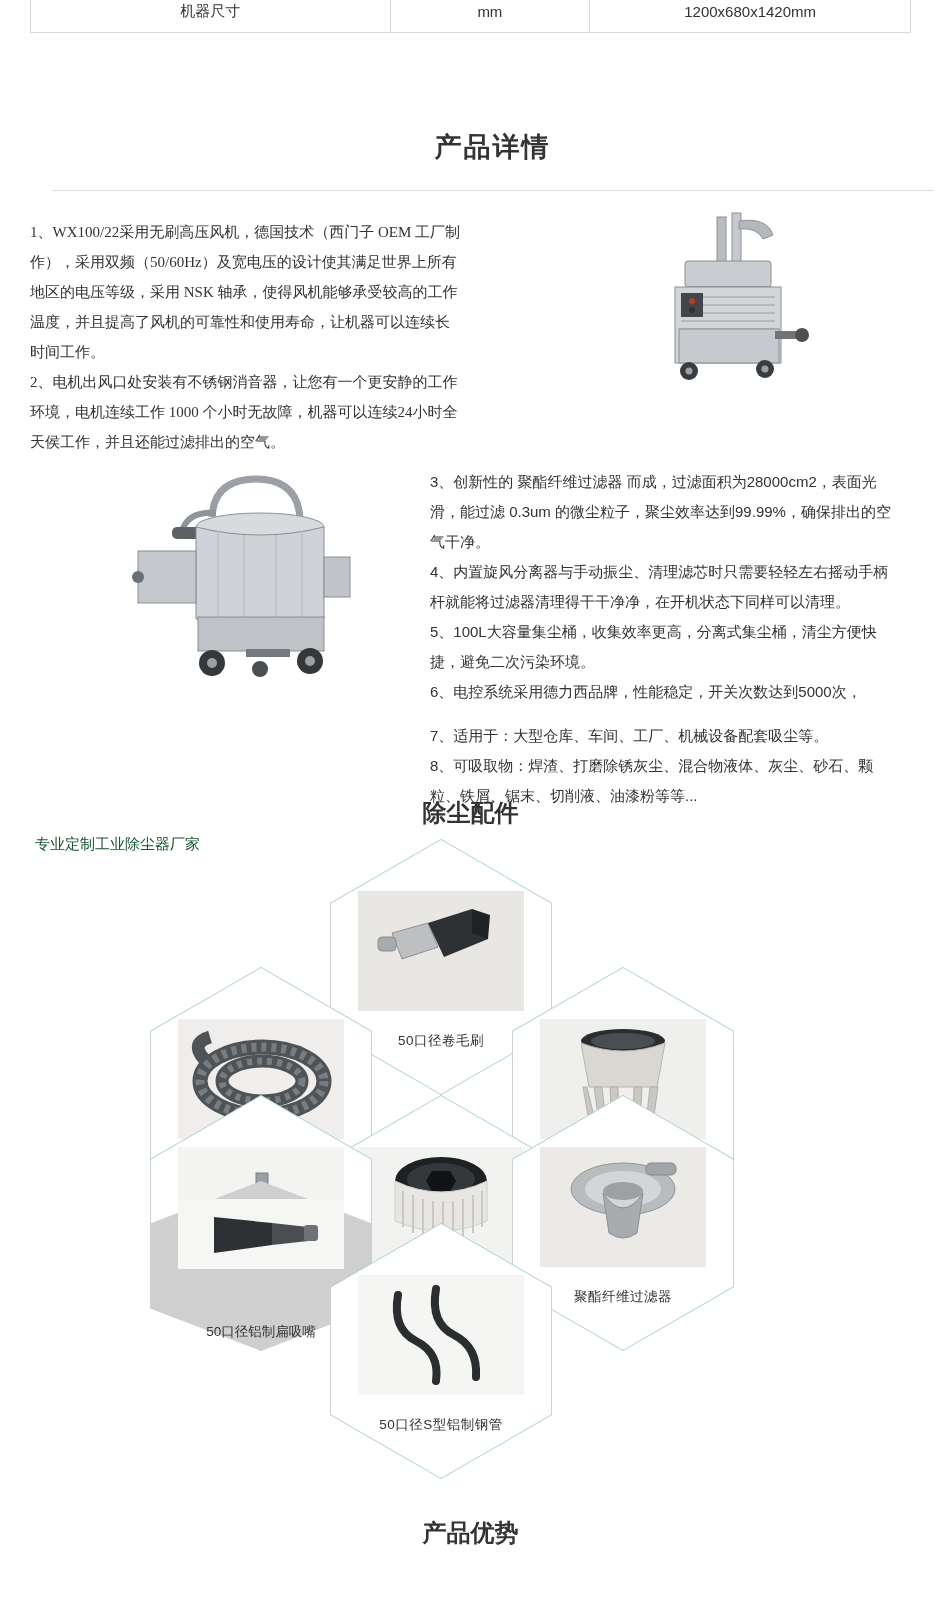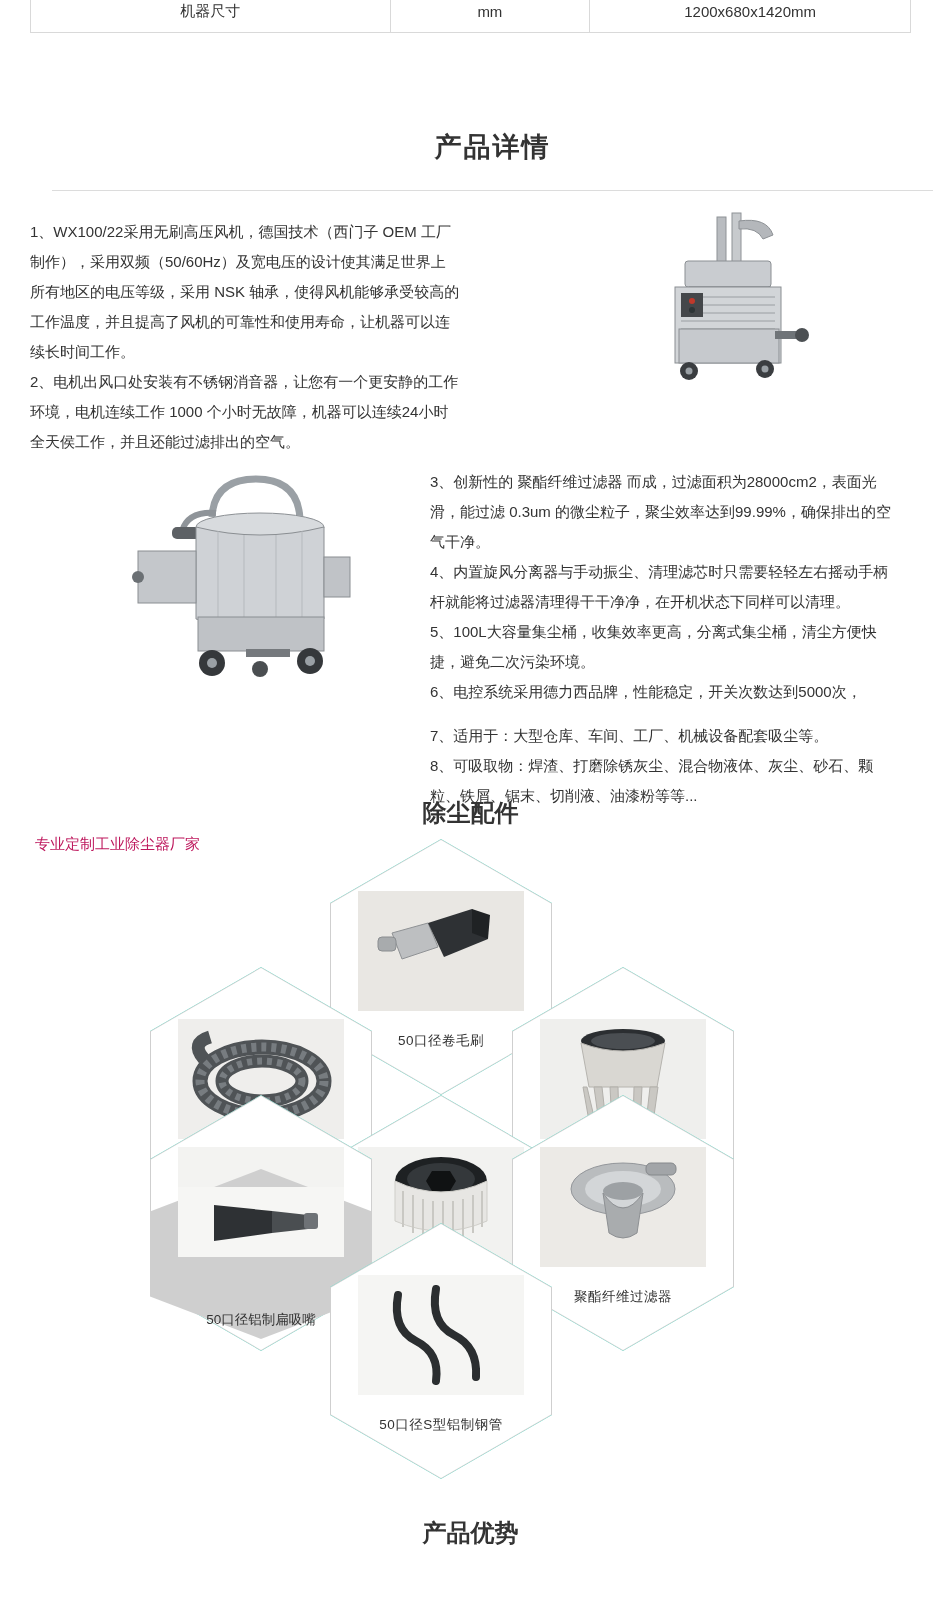--- a/index.html
+++ b/index.html
@@ -58,21 +58,21 @@
     width: 941px;
     padding: 26px 30px 0 30px;
     min-height: 200px;
   }
   .para {
     font-size: 15px;
     line-height: 30px;
     color: #333;
     width: 430px;
   }
-  .para p { margin: 0; }
+  .para p { margin: 0; font-family: Liberation Serif, serif; }
 
   .img-top-right {
     position: absolute;
     right: 52px;
     top: 20px;
     width: 300px;
     height: 180px;
   }
 
   .detail-mid {
@@ -105,21 +105,21 @@
     text-align: center;
     font-size: 24px;
     font-weight: bold;
     color: #333;
     margin-top: 40px;
   }
   .factory-note {
     position: absolute;
     left: 35px;
     font-size: 15px;
-    color: #be185d;
+    color: #14532d;
     margin-top: 6px;
   }
 
   .hex-area {
     position: relative;
     width: 941px;
     height: 640px;
     margin-top: 10px;
   }
   .hex {
@@ -386,21 +386,21 @@
         <rect x="24" y="54" width="120" height="12" rx="4" fill="#6f7479" stroke="#5b5f63"></rect>
         <rect x="24" y="66" width="120" height="8" fill="#3c4043"></rect>
         <path d="M70 40 l26 0 l6 14 l-38 0 z" fill="#8b9095" stroke="#6d7176"></path>
         <rect x="78" y="26" width="12" height="16" fill="#9aa0a5" stroke="#7b7f84"></rect>
         <circle cx="36" cy="60" r="7" fill="#2f3336"></circle>
         <circle cx="132" cy="60" r="7" fill="#2f3336"></circle>
       </svg>
     </div>
   </div>
 
-  <div class="hex" style="left:150px; top:330px; width:222px; height:170px; clip-path:none; background:transparent;">
+  <div class="hex" style="left:150px; top:342px; width:222px; height:170px; clip-path:none; background:transparent;">
     <div style="position:absolute; inset:0;"></div>
     <div style="position:absolute; top:18px; left:28px; width:166px; height:70px;">
       <svg width="166" height="70" viewBox="0 0 166 70">
         <rect width="166" height="70" fill="#f6f6f4"></rect>
         <path d="M36 18 l58 6 l0 22 l-58 8 z" fill="#2e3134"></path>
         <path d="M94 24 l36 4 l0 14 l-36 4 z" fill="#4a4e51"></path>
         <rect x="126" y="26" width="14" height="16" rx="3" fill="#6e7276"></rect>
       </svg>
     </div>
     <div style="position:absolute; bottom:10px; left:0; width:222px; text-align:center; font-size:13.5px; color:#333;">50口径铝制扁吸嘴</div>

